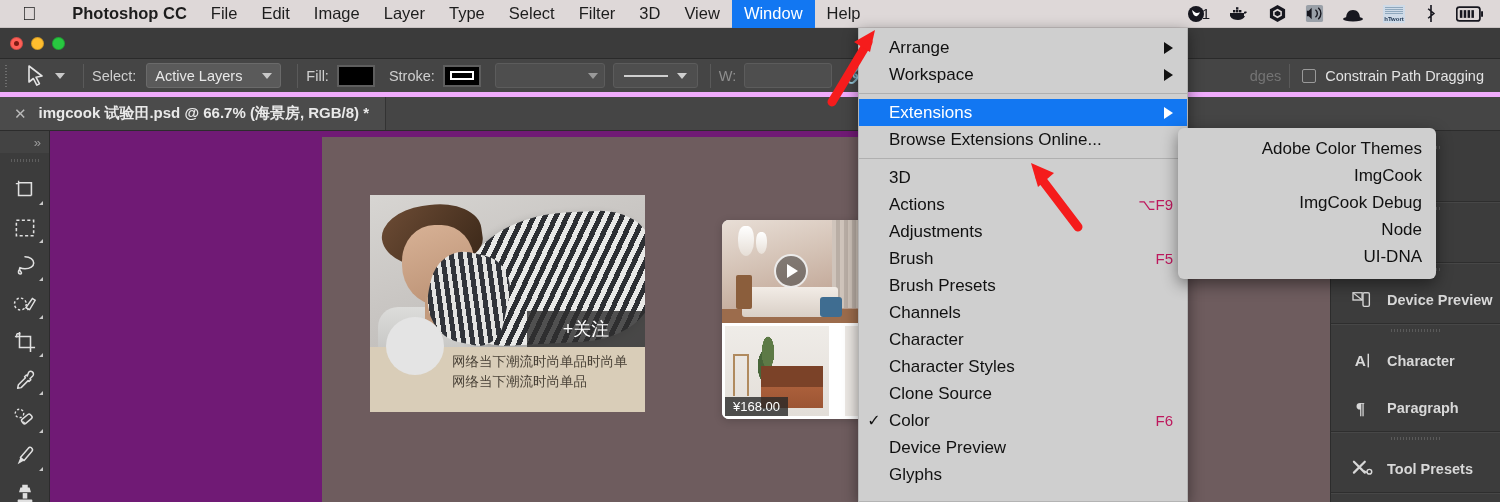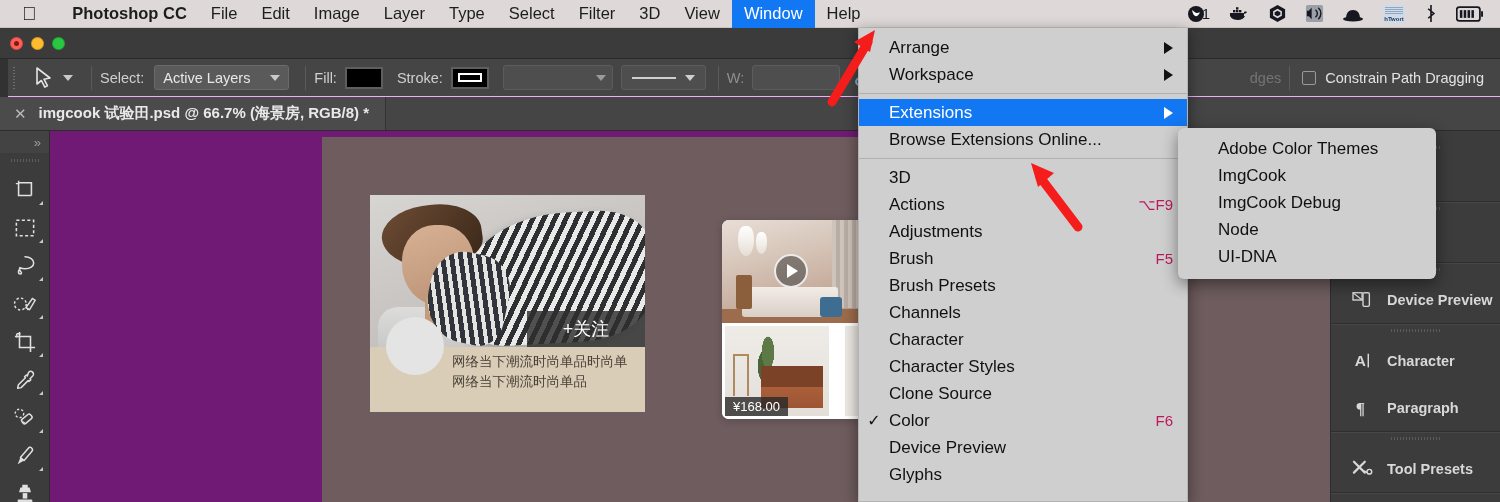--- a/index.html
+++ b/index.html
@@ -45,22 +45,22 @@
   .lights { position:absolute; left:10px; top:9px; display:flex; gap:8px; }
   .lights i { width:13px; height:13px; border-radius:50%; display:block; }
   .l-red { background:#ff5f57; box-shadow: inset 0 0 0 1px rgba(0,0,0,.18); }
   .l-red::after{content:""; display:block; width:5px;height:5px;border-radius:50%;background:#7e1b14;margin:4px auto;}
   .l-yellow { background:#ffbd2e; box-shadow: inset 0 0 0 1px rgba(0,0,0,.18); }
   .l-green { background:#28c840; box-shadow: inset 0 0 0 1px rgba(0,0,0,.18); }
 
   
   .optbar {
     position:relative; height:38px; background:#454545;
-    display:flex; align-items:center; border-bottom:1px solid #f0abfc;
-    color:#d0d0d0; font-size:14.5px;margin-left:8px;
+    display:flex; align-items:center; border-bottom:5px solid #f0abfc;
+    color:#d0d0d0; font-size:14.5px;
   }
   .grip { width:12px; height:38px; display:flex; align-items:center; justify-content:center; }
   .grip::before{ content:""; display:block; width:2px; height:22px;
      background:repeating-linear-gradient(to bottom,#6e6e6e 0 1px,transparent 1px 3px); }
   .tool-indicator { display:flex; align-items:center; gap:9px; padding:0 10px 0 14px; }
   .chev { width:0;height:0;border-left:5px solid transparent;border-right:5px solid transparent;border-top:6px solid #c9c9c9; }
   .vsep { width:1px; height:24px; background:#363636; border-right:1px solid #5a5a5a; margin:0 8px; }
   .lbl { color:#cfcfcf; font-size:14.5px; white-space:nowrap; }
   .select-box {
     display:flex; align-items:center; justify-content:space-between;
@@ -217,21 +217,21 @@
   .menu-item.sel .mlabel, .menu-item.sel .chk { color:#fff; }
   .menu-divider { height:1px; background:#b0b0b0; margin:5px 0; }
 
   
   .submenu {
     position:absolute; left:1178px; top:128px; width:258px;
     background:#cfcfcf; z-index:70; border-radius:6px;
     box-shadow:0 5px 16px rgba(0,0,0,.45);
     padding:7px 0 9px 0;
   }
-  .submenu .menu-item { padding-left:40px; }
+  .submenu .menu-item { padding-left:40px;text-align:right; }
 
   
   .arrow-svg { position:absolute; pointer-events:none; z-index:80; }
 </style>
 </head>
 <body>
 
 <div class="app">
 
   <div class="macbar">

